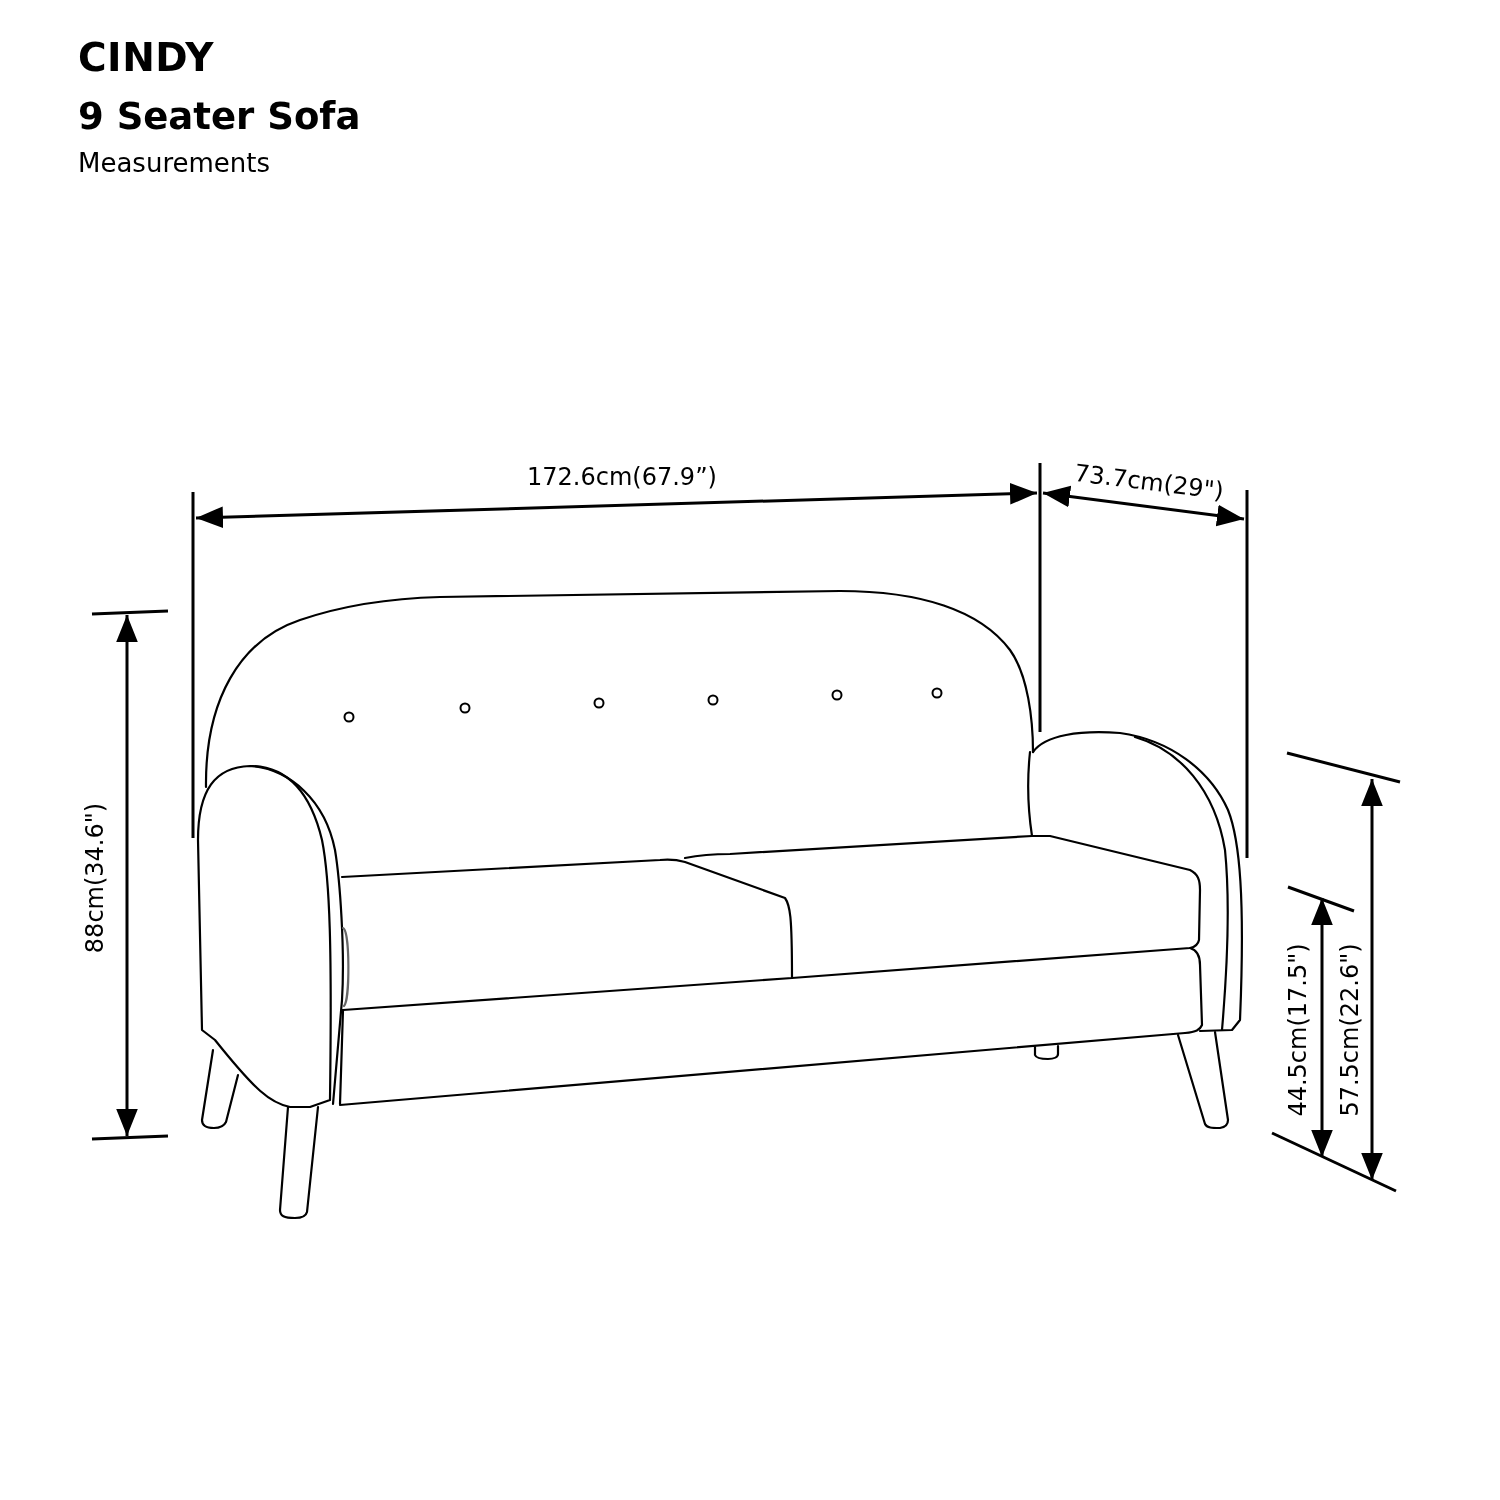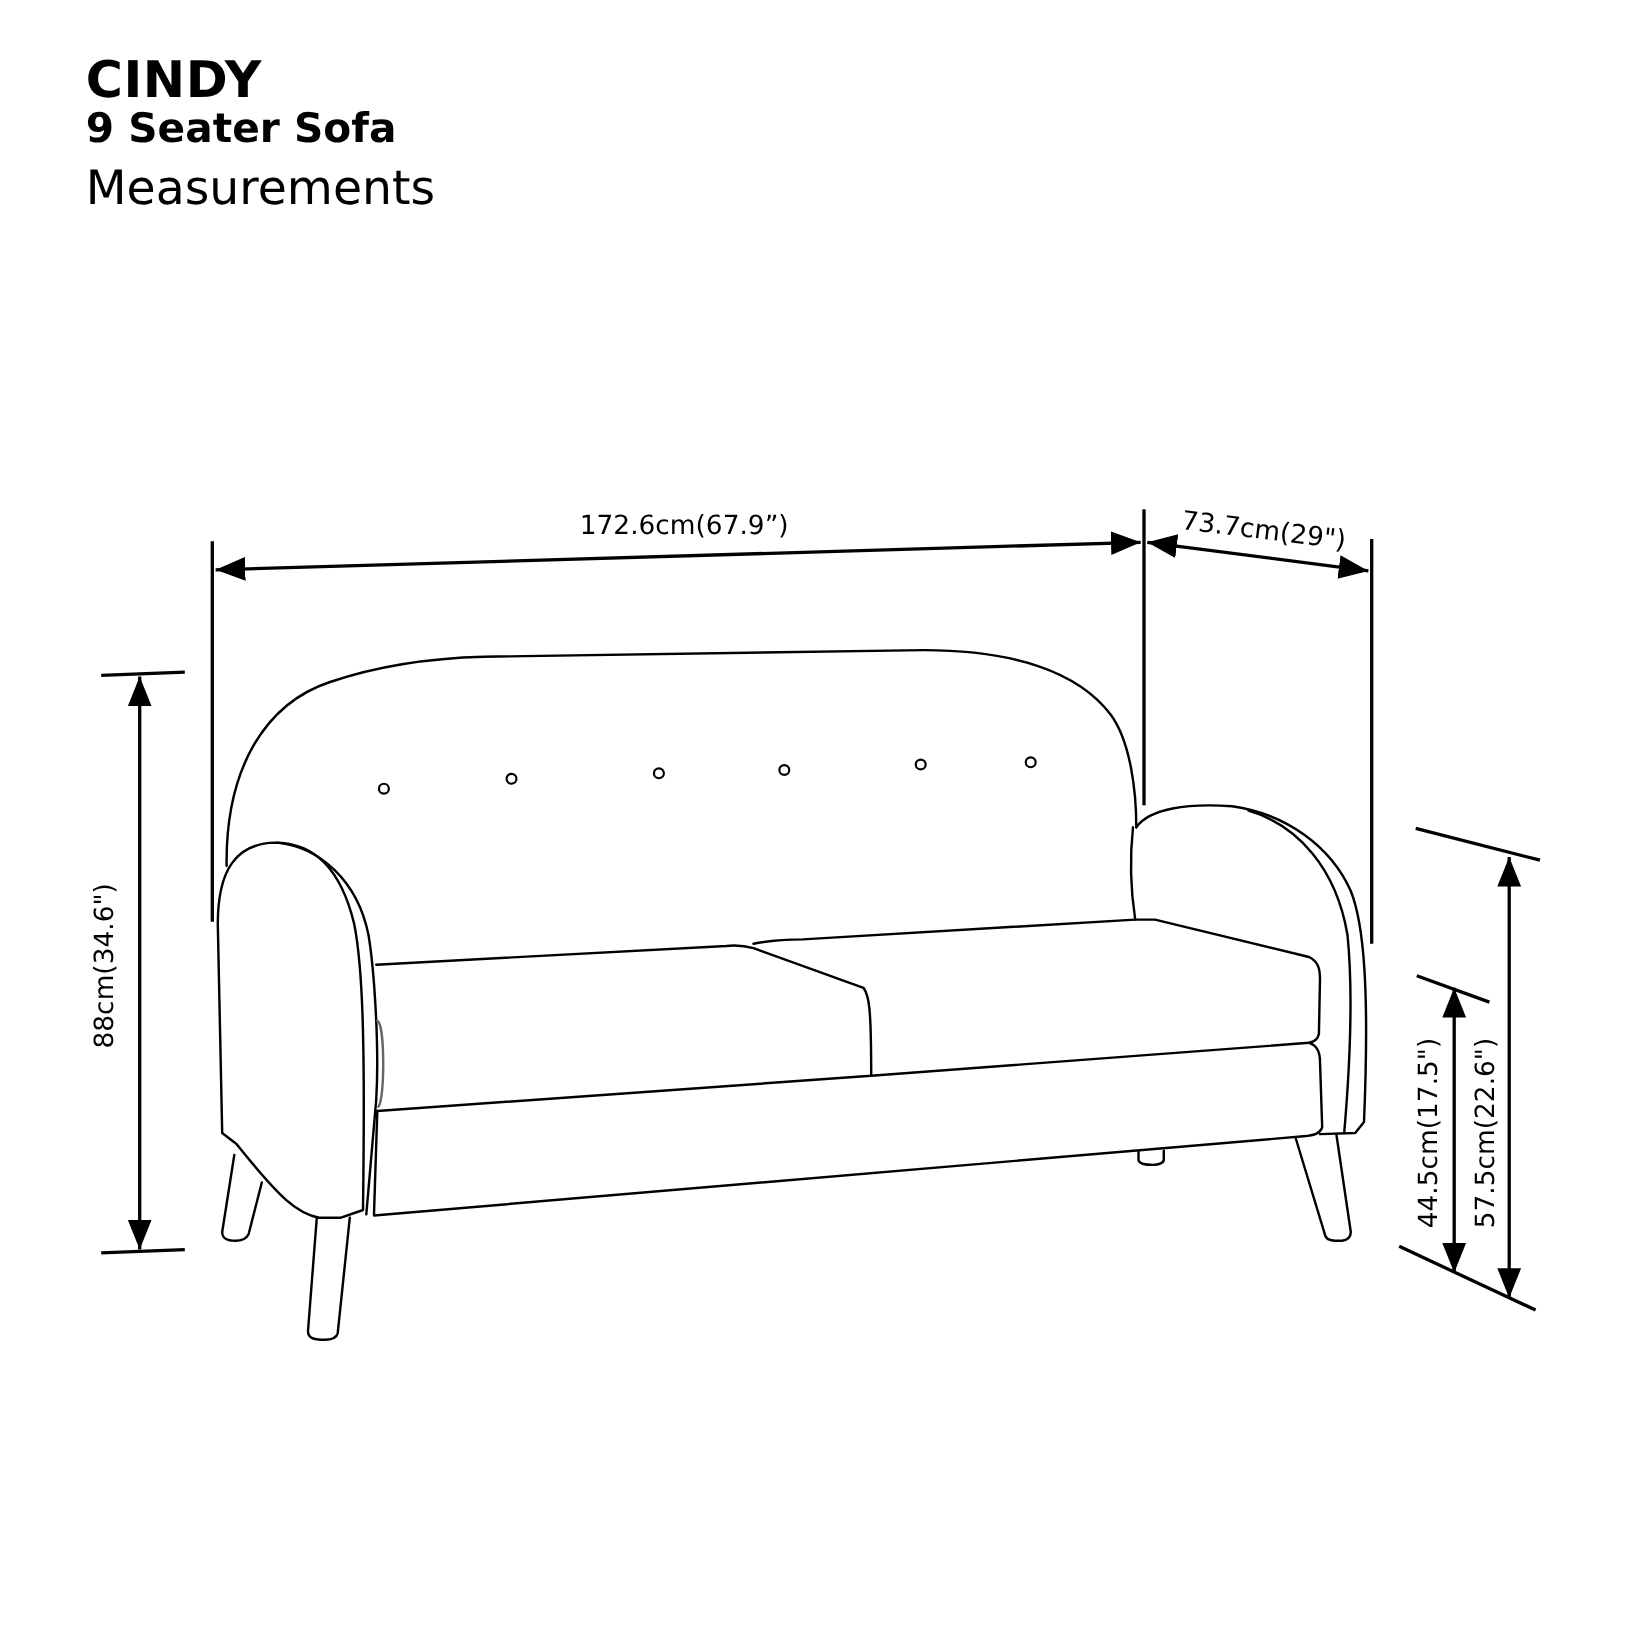--- a/index.html
+++ b/index.html
@@ -1,19 +1,19 @@
 <!DOCTYPE html>
 <html><head>
 <meta charset="utf-8">
 <style>
   html, body { margin: 0; padding: 0; background: #ffffff; }
   body { width: 1500px; height: 1500px; position: relative; overflow: hidden; font-family: "DejaVu Sans", sans-serif; color: #000; }
-  .title { position: absolute; left: 78px; top: 38px; font-weight: bold; font-size: 46px; line-height: 1; letter-spacing: 0.5px; margin-top: 11px; }
+  .title { position: absolute; left: 78px; top: 38px; font-weight: bold; font-size: 39px; line-height: 1; letter-spacing: 0.5px; }
   .subtitle { position: absolute; left: 78px; top: 98px; font-weight: bold; font-size: 37px; line-height: 1; }
-  .caption { position: absolute; left: 78px; top: 150px; font-size: 43px; line-height: 1; }
+  .caption { position: absolute; left: 78px; top: 150px; font-size: 26px; line-height: 1; }
   svg.drawing { position: absolute; left: 0; top: 0; }
   .dim { font-family: "DejaVu Sans", sans-serif; font-size: 24px; fill: #000; }
 </style>
 </head>
 <body>
 
 <div class="title">CINDY</div>
 <div class="subtitle">9 Seater Sofa</div>
 <div class="caption">Measurements</div>
 

